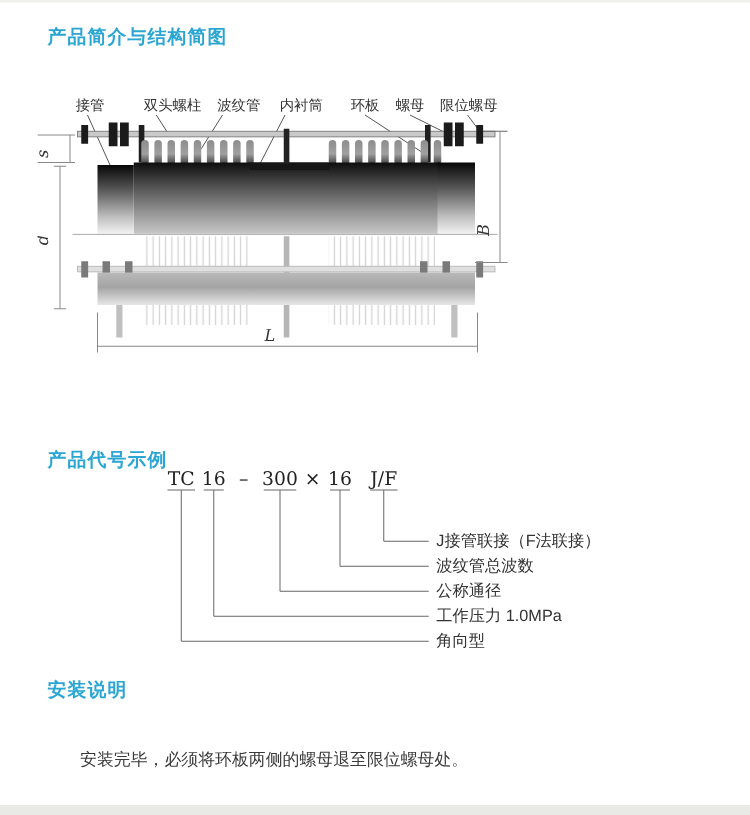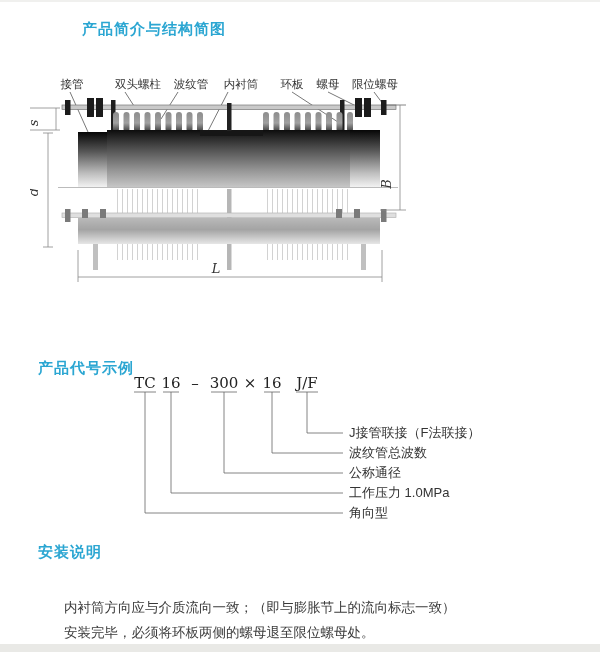--- a/index.html
+++ b/index.html
@@ -1,21 +1,21 @@
 <!DOCTYPE html>
 <html><head>
 <meta charset="utf-8">
 <style>
   html,body{margin:0;padding:0;}
   body{width:600px;height:652px;position:relative;background:#ffffff;
        font-family:"Liberation Sans", sans-serif;color:#333;overflow:hidden;}
   .edge-top{position:absolute;left:0;top:0;width:600px;height:2px;background:#f0f0ee;}
   .edge-bottom{position:absolute;left:0;top:644px;width:600px;height:8px;background:#e9e9e6;}
   .sec-title{position:absolute;left:38px;font-size:15px;font-weight:bold;color:#2ba6d2;letter-spacing:1px;}
-  #title-intro{top:10px;margin-left:44px;}
+  #title-intro{top:10px;}
   #title-code{top:347px;}
   #title-install{top:531px;}
   #diagram-svg{position:absolute;left:30px;top:62px;}
   #code-svg{position:absolute;left:100px;top:372px;}
   .install-text{position:absolute;left:64px;top:595px;font-size:13.5px;line-height:25px;color:#3a3a3a;}
   .install-text p{margin:0;}
   text{fill:#333;}
   .part-label{font-size:11.5px;font-family:"Liberation Sans",sans-serif;}
   .dim-label{font-size:13px;font-family:"DejaVu Serif",serif;font-style:italic;}
   .code-seg{font-size:15px;font-family:"DejaVu Serif",serif;fill:#222;}
@@ -209,17 +209,16 @@
     <text class="anno-label" x="249" y="85">波纹管总波数</text>
     <text class="anno-label" x="249" y="105">公称通径</text>
     <text class="anno-label" x="249" y="125">工作压力 1.0MPa</text>
     <text class="anno-label" x="249" y="145">角向型</text>
   </g>
 </svg>
 
 <h2 class="sec-title" id="title-install">安装说明</h2>
 
 <div class="install-text">
-  <p>内衬筒方向应与介质流向一致；（即与膨胀节上的流向标志一致）</p>
   <p>安装完毕，必须将环板两侧的螺母退至限位螺母处。</p>
 </div>
 
 <div class="edge-bottom"></div>
 
 </body></html>

